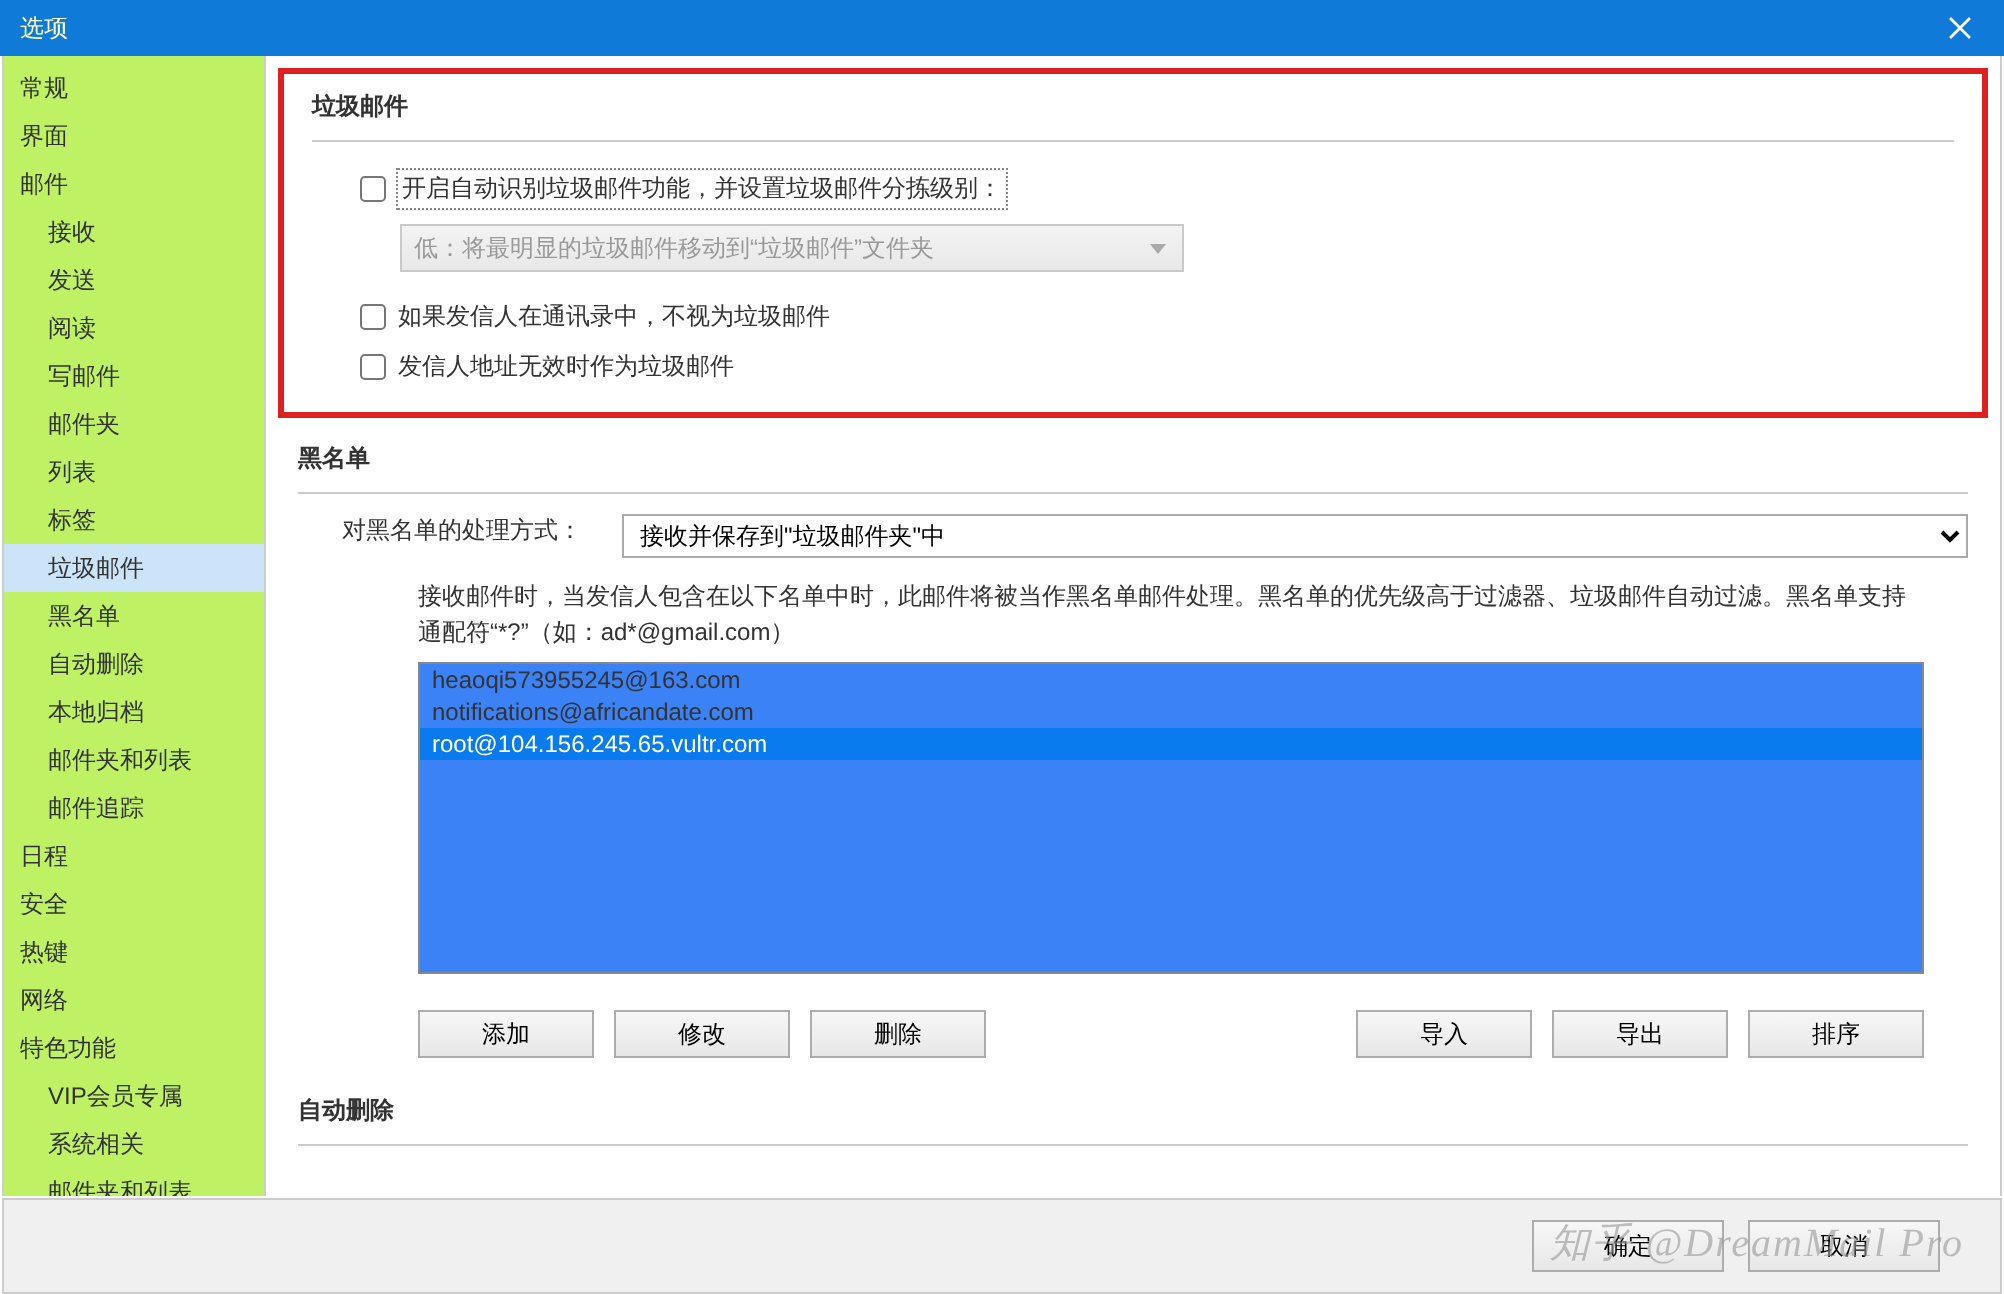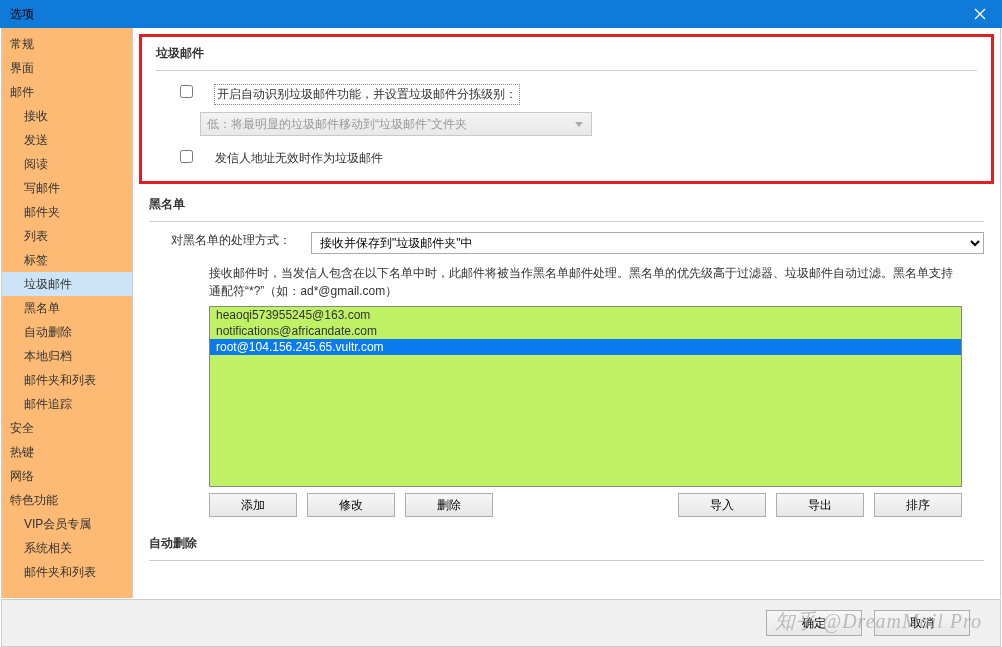--- a/index.html
+++ b/index.html
@@ -9,21 +9,21 @@
       background: #fff;
       color: #333;
       width: 1002px;
       height: 647px;
       overflow: hidden;
       position: relative;
     }
     .titlebar {
       height: 28px;
       background: #0f7ad8;
-      color: #000000;
+      color: #fef9c3;
       display: flex;
       align-items: center;
       justify-content: space-between;
       padding-left: 10px;
     }
     .titlebar .close {
       width: 44px;
       height: 28px;
       display: flex;
       align-items: center;
@@ -37,21 +37,21 @@
       border: 1px solid #ccc;
       border-top: none;
       border-bottom: none;
       margin: 0 1px;
     }
     .sidebar {
       width: 131px;
       border-right: 1px solid #ccc;
       overflow-y: auto;
       padding-top: 4px;
-      background: #fdba74;
+      background: #bef264;
     }
     .side-item {
       padding: 3px 0 3px 8px;
       cursor: pointer;
       white-space: nowrap;
       font-size: 12px;
       line-height: 18px;
     }
     .side-sub {
       padding-left: 22px;
@@ -74,24 +74,23 @@
       font-weight: bold;
       font-size: 12px;
       margin-bottom: 8px;
     }
     .hr {
       border-top: 1px solid #ccc;
       margin: 2px 0 10px 0;
     }
     .checkbox-row {
       display: flex;
-      align-items: flex-start;
+      align-items: center;
       padding: 4px 0 4px 24px;
       font-size: 12px;
-      gap: 16px;
     }
     .checkbox-row input[type=checkbox]{
       margin-right: 6px;
       width: 13px; height: 13px;
     }
     .dotted-outline {
       outline: 1px dotted #888;
       padding: 1px 2px;
     }
     .disabled-select {
@@ -130,25 +129,25 @@
       border: 1px solid #aaa;
       font-size: 12px;
       padding-left: 4px;
       background: #fff;
     }
     .desc {
       margin: 0 22px 6px 60px;
       line-height: 18px;
     }
     .listbox {
-      margin: 4px 22px 6px 60px;
+      margin: 4px 22px 18px 60px;
       border: 1px solid #888;
-      height: 181px;
+      height: 156px;
       overflow: auto;
-      background: #bef264;
+      background: #3b82f6;
     }
     .listbox .item {
       padding: 1px 6px;
       font-size: 12px;
       font-family: "Segoe UI", Arial, sans-serif;
       cursor: default;
     }
     .listbox .item.selected {
       background: #0a7bef;
       color: #fff;
@@ -222,20 +221,21 @@
       <div class="side-item side-sub">写邮件</div>
       <div class="side-item side-sub">邮件夹</div>
       <div class="side-item side-sub">列表</div>
       <div class="side-item side-sub">标签</div>
       <div class="side-item side-sub selected">垃圾邮件</div>
       <div class="side-item side-sub">黑名单</div>
       <div class="side-item side-sub">自动删除</div>
       <div class="side-item side-sub">本地归档</div>
       <div class="side-item side-sub">邮件夹和列表</div>
       <div class="side-item side-sub">邮件追踪</div>
+      <div class="side-item">日程</div>
       <div class="side-item">安全</div>
       <div class="side-item">热键</div>
       <div class="side-item">网络</div>
       <div class="side-item">特色功能</div>
       <div class="side-item side-sub">VIP会员专属</div>
       <div class="side-item side-sub">系统相关</div>
       <div class="side-item side-sub">邮件夹和列表</div>
     </div>
 
   <div class="content">
@@ -243,20 +243,24 @@
     <div class="highlight-box">
       <div class="section-title">垃圾邮件</div>
       <div class="hr"></div>
 
       <div class="checkbox-row">
         <input type="checkbox" style="">
         <span class="dotted-outline">开启自动识别垃圾邮件功能，并设置垃圾邮件分拣级别：</span>
       </div>
       <div class="disabled-select">
         <span>低：将最明显的垃圾邮件移动到“垃圾邮件”文件夹</span>
+      </div>
+      <div class="checkbox-row">
+        <input type="checkbox" style="">
+        <span>如果发信人在通讯录中，不视为垃圾邮件</span>
       </div>
       <div class="checkbox-row">
         <input type="checkbox" style="">
         <span>发信人地址无效时作为垃圾邮件</span>
       </div>
     </div>
 
     <div class="blacklist-section">
       <div class="section-title">黑名单</div>
       <div class="hr"></div>

